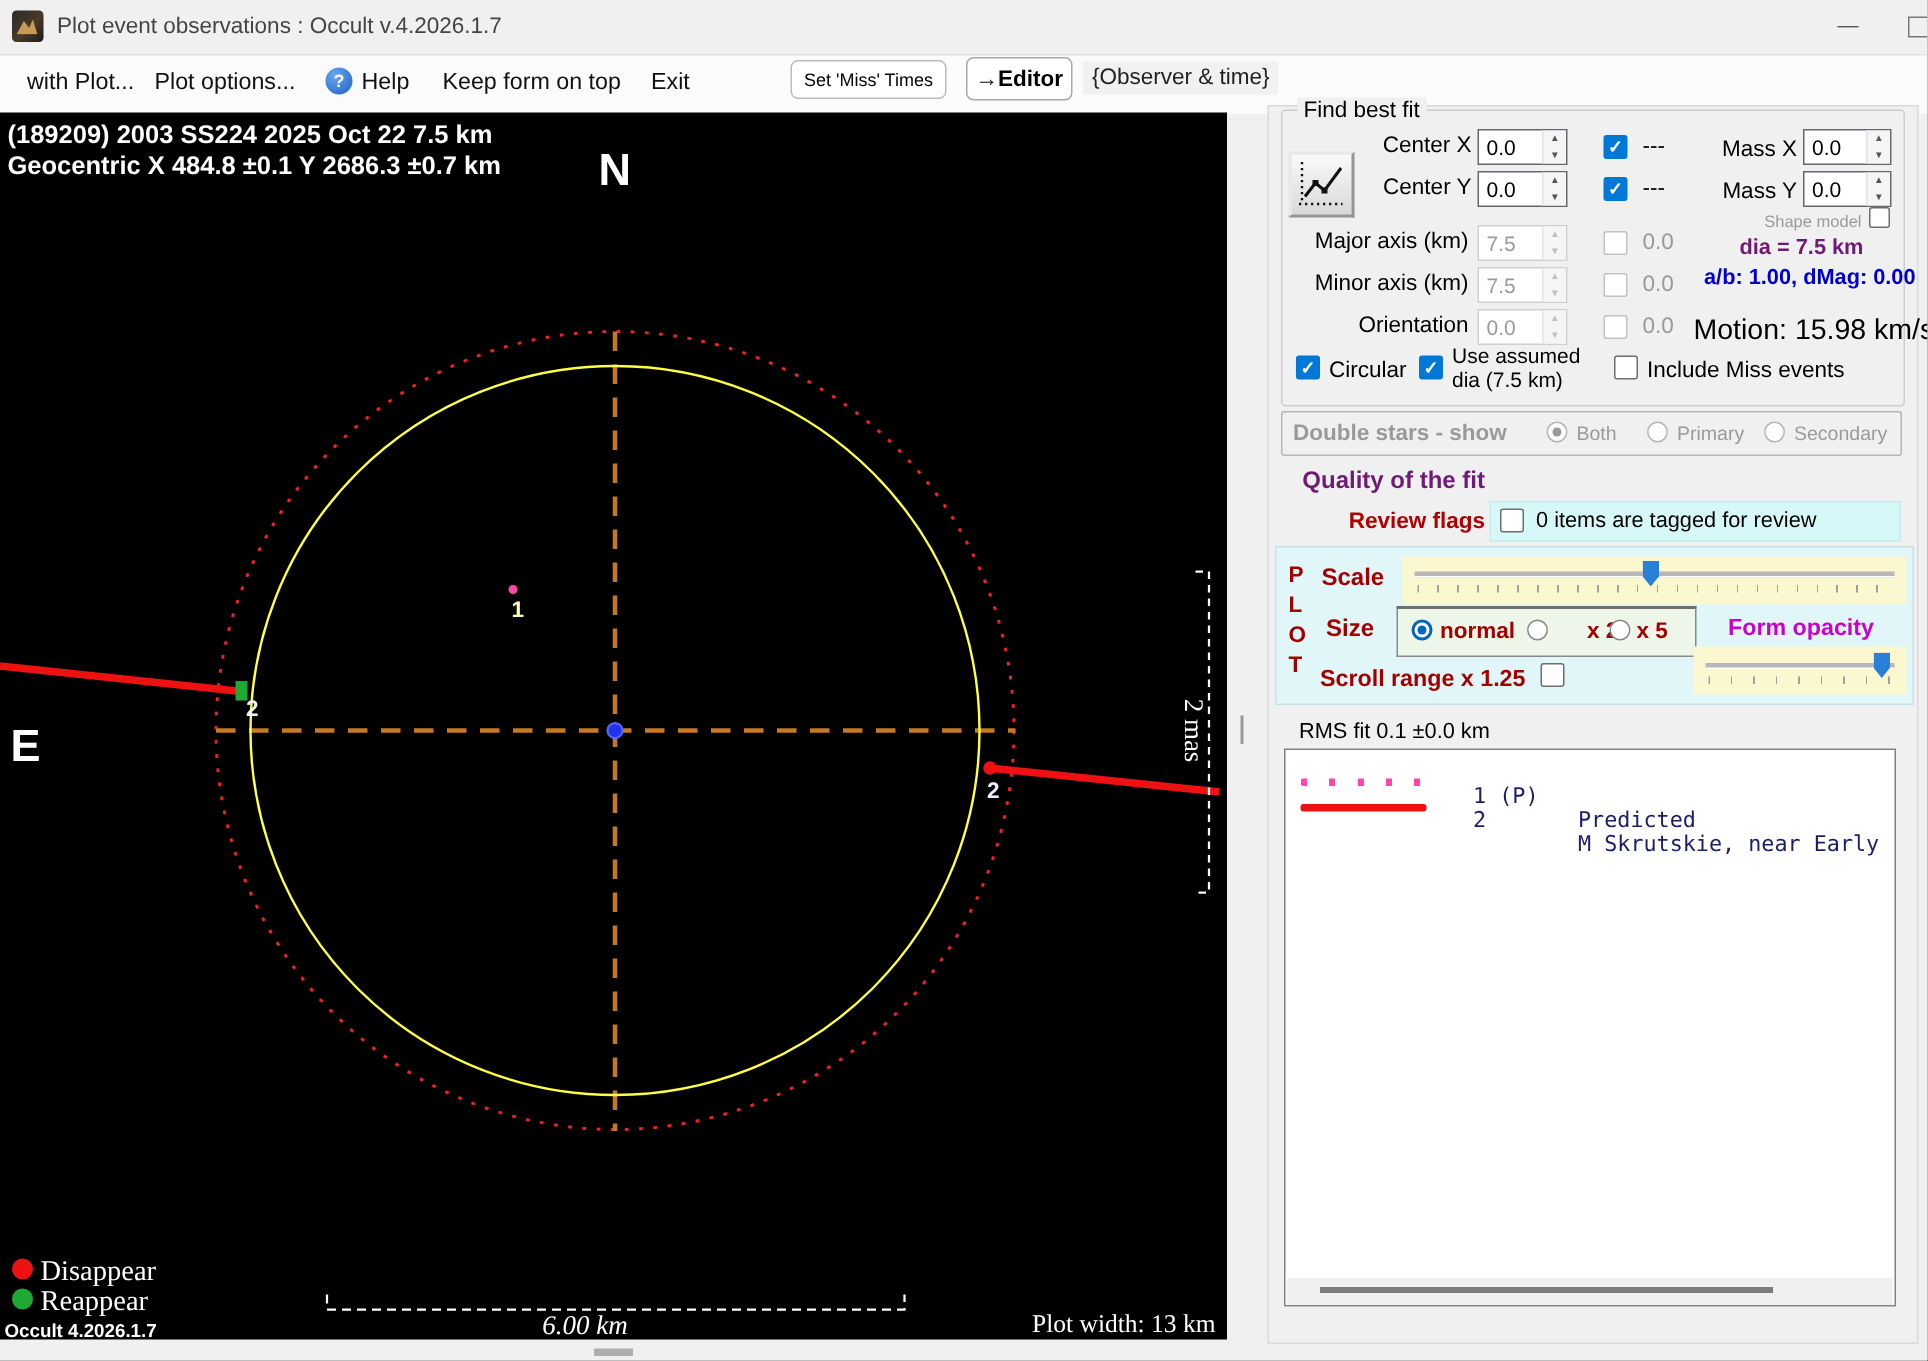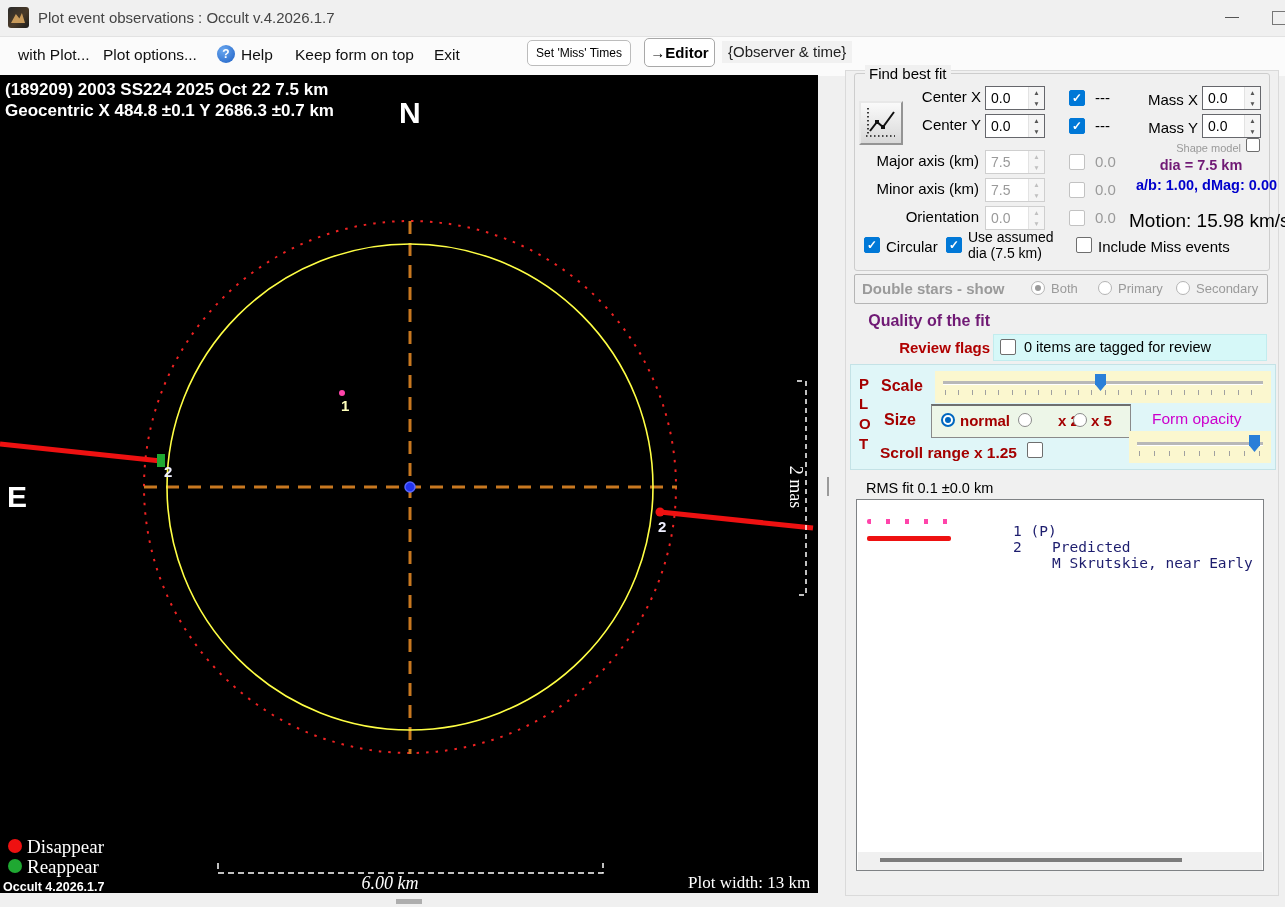--- a/index.html
+++ b/index.html
@@ -49,21 +49,21 @@
   .group{position:absolute;border:1px solid #cdcdcd;border-radius:3px;}
   .group-label{position:absolute;top:-9px;left:10px;background:#f0f0f0;padding:0 4px;
                font-size:15px;white-space:nowrap;}
   .lbl{position:absolute;font-size:15px;white-space:nowrap;}
   .lbl.r{text-align:right;}
   .lbl.c{text-align:center;}
   .gray{color:#9a9a9a;}
   .green{color:#701a75;font-weight:bold;font-size:14.5px;}
   .blue{color:#0000cc;font-weight:bold;font-size:14.5px;}
   .darkred{color:#a40000;font-weight:bold;}
-  .magenta{color:#cc00cc;font-weight:normal;}
+  .magenta{color:#cc00cc;font-weight:bold;}
 
   .spin{position:absolute;background:#fff;border:1px solid #66676c;width:58px;height:22px;font-size:14px;}
   .spin .v{position:absolute;left:5px;top:3px;}
   .spin .arr{position:absolute;top:0;right:0;width:15px;height:100%;background:#f5f5f5;
              border-left:1px solid #e3e3e3;display:flex;flex-direction:column;}
   .spin .arr span{flex:1;font-size:6.5px;color:#555;text-align:center;line-height:11px;}
   .spin.dis{border-color:#cfcfcf;color:#9a9a9a;}
   .spin.dis .arr span{color:#c0c0c0;}
 
   .cb{position:absolute;width:16px;height:16px;background:#fff;border:1px solid #6e6e6e;border-radius:2px;box-sizing:border-box;}
@@ -97,21 +97,21 @@
          clip-path:polygon(0 0,100% 0,100% 60%,50% 100%,0 60%);}
   #size-group{position:absolute;left:80px;top:39px;width:198px;height:31px;
               background:#edf6e8;border:1px solid #8a8a8a;border-top:2px solid #6f6f6f;}
 
   #fit-icon-btn{position:absolute;left:13px;top:30px;width:44px;height:44px;
       background:linear-gradient(#fafafa,#d8d8d8);border:2px outset #e8e8e8;box-sizing:border-box;}
 
   #listbox{position:absolute;left:10px;top:428px;width:408px;height:372px;background:#fff;
            border:1px solid #7f8285;box-sizing:border-box;overflow:hidden;font-family:"DejaVu Sans Mono",monospace;}
   .obs-row{position:absolute;left:0;width:600px;font-size:14.5px;color:#1d1d6e;white-space:pre;}
-  .obs-num{position:absolute;left:156px;text-align:center;}
+  .obs-num{position:absolute;left:125px;text-align:center;}
   .obs-name{position:absolute;left:195px;}
   .dotline{position:absolute;left:10px;top:19px;width:84px;height:5px;
       background-image:repeating-linear-gradient(to right,#ff44aa 0 4px,transparent 4px 19px);
       border-radius:2px;}
   .solidline{position:absolute;left:10px;top:36px;width:84px;height:5px;background:#ee1111;border-radius:2px;}
   #hscroll{position:absolute;left:1px;top:352px;width:404px;height:18px;background:#f0f0f0;}
   #hscroll .hthumb{position:absolute;left:22px;top:6px;width:302px;height:4px;background:#7c7c7c;}
 
   #splitter{position:absolute;left:827px;top:477px;width:2px;height:19px;background:#9a9a9a;}
   #bottom-thumb{position:absolute;left:396px;top:899px;width:26px;height:5px;background:#aeaeae;}

